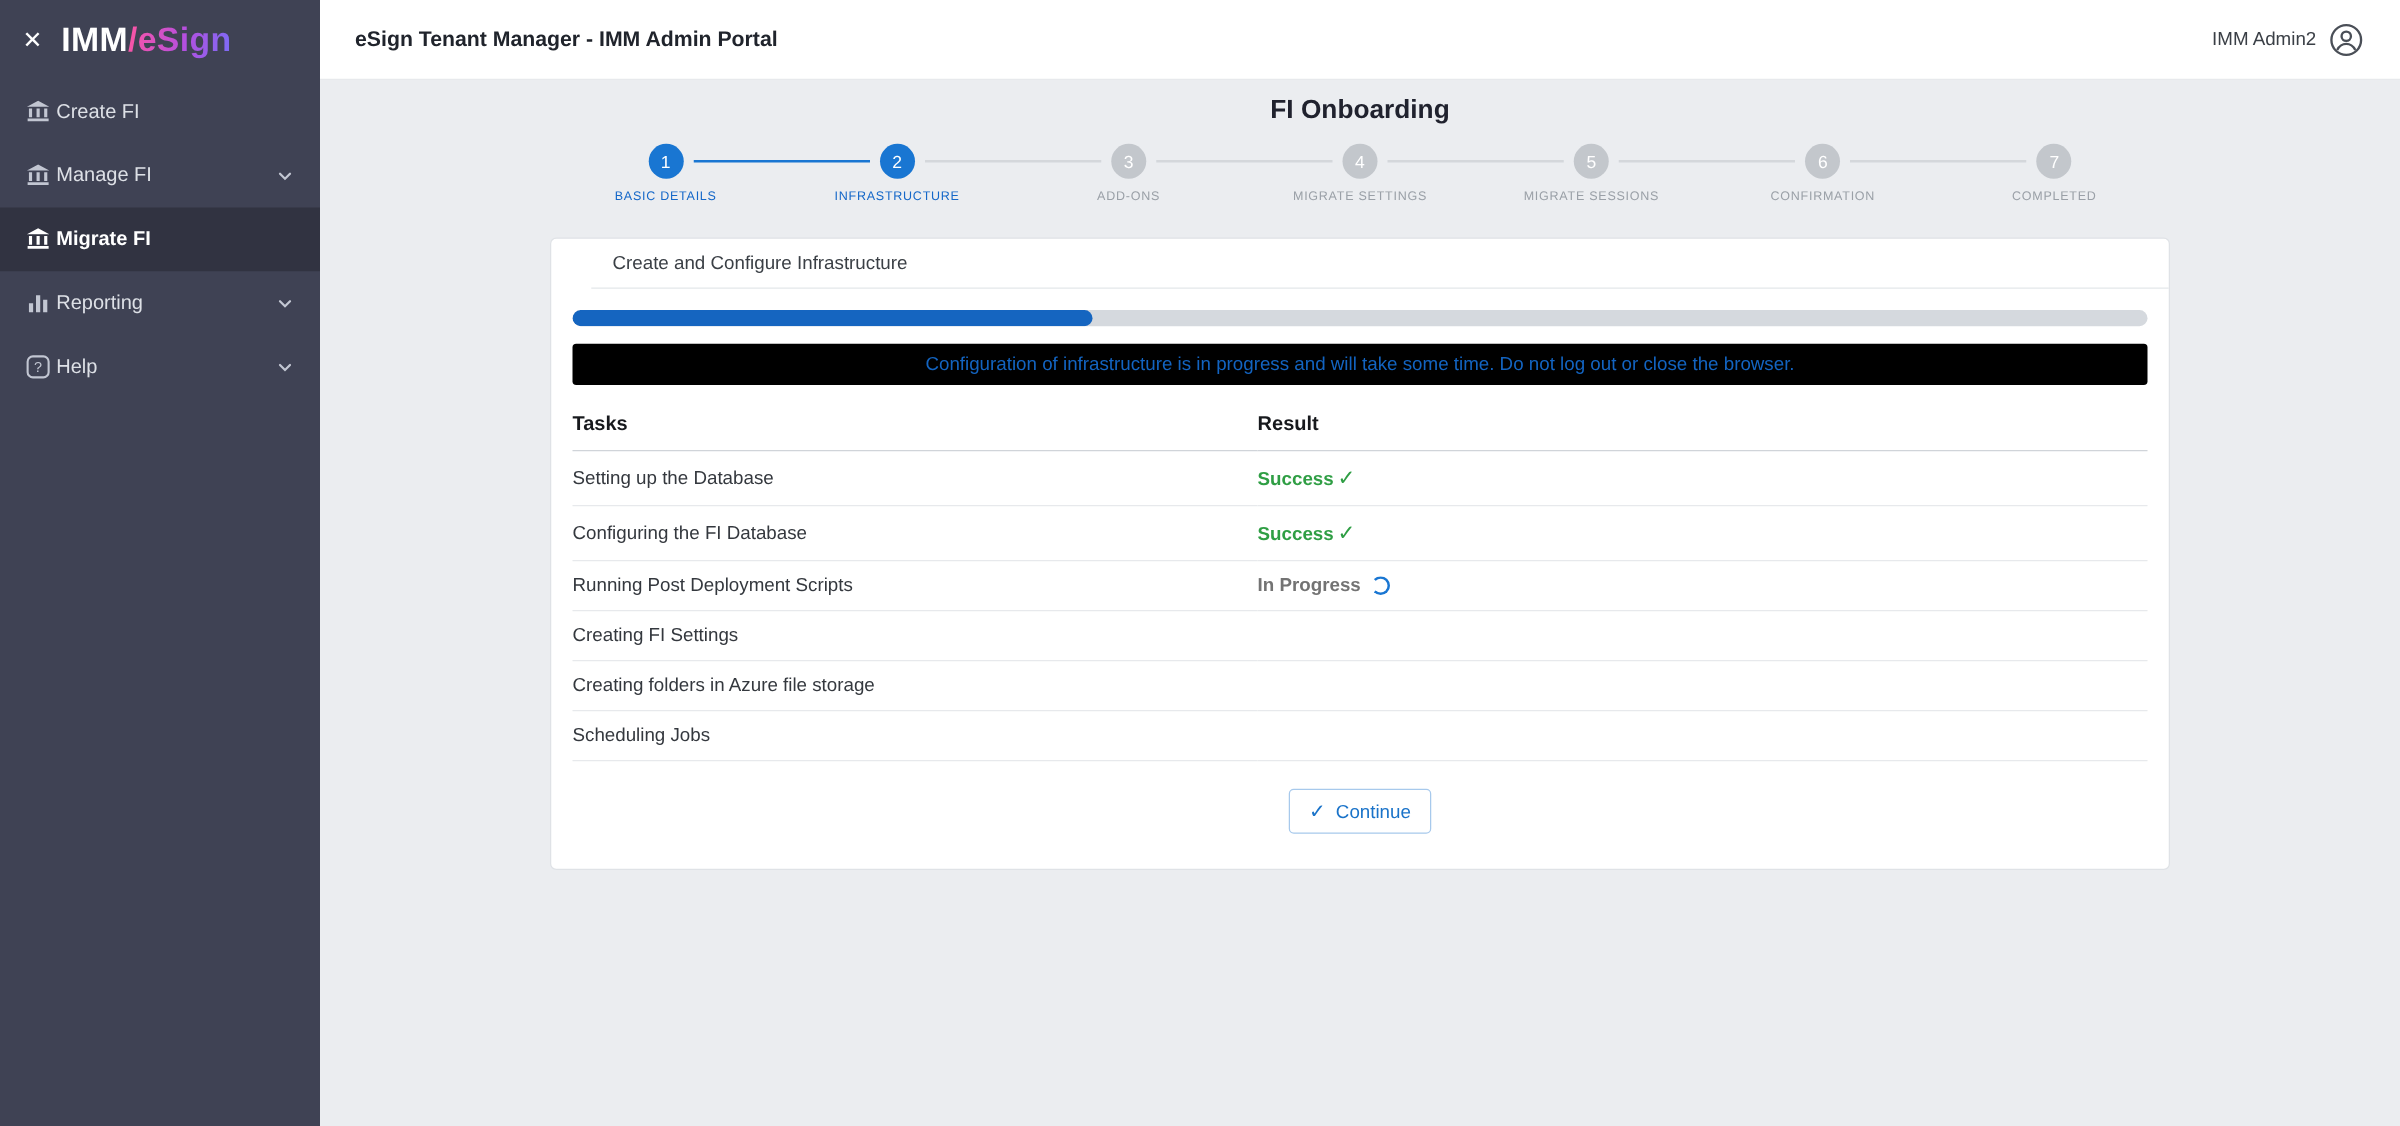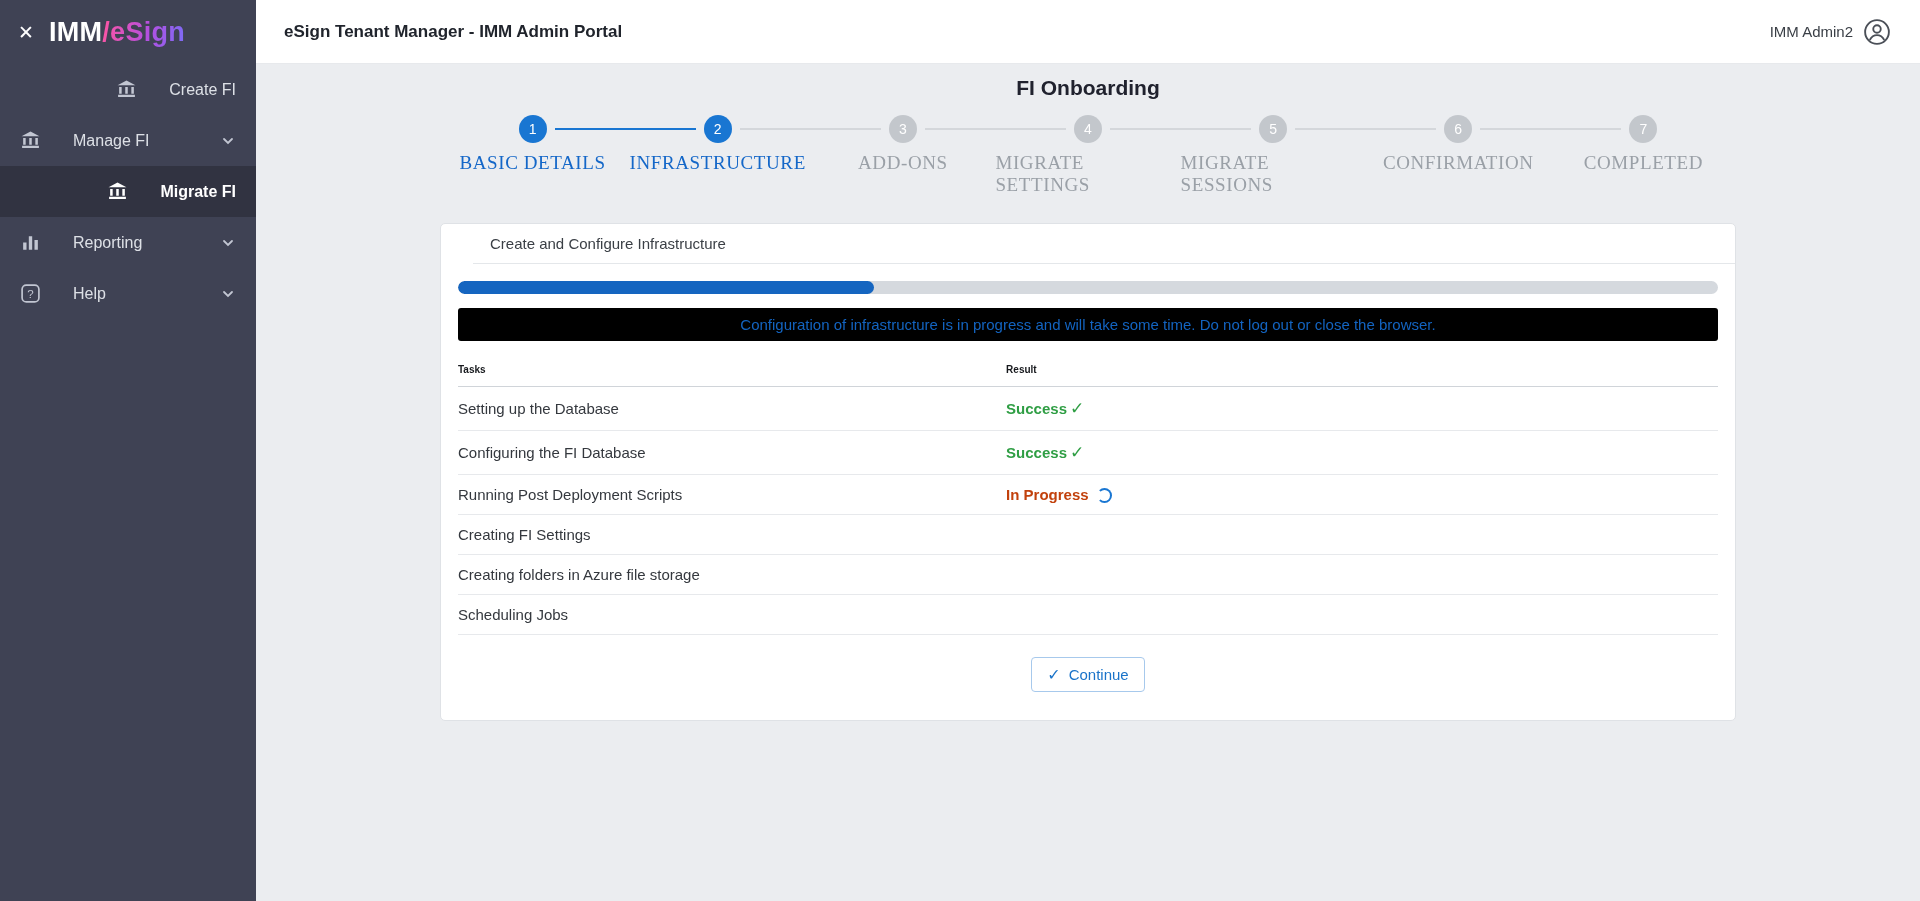--- a/index.html
+++ b/index.html
@@ -22,22 +22,22 @@
   .close-icon { color: #ffffff; font-size: 19px; line-height: 1; cursor: pointer; }
   .logo { font-size: 27px; font-weight: 700; letter-spacing: 0.3px; white-space: nowrap; }
   .logo-imm { color: #ffffff; }
   .logo-esign {
     background: linear-gradient(100deg, #ff55a1 0%, #b44fe0 55%, #7b6cf6 100%);
     -webkit-background-clip: text; background-clip: text;
     -webkit-text-fill-color: transparent; color: transparent;
   }
   .nav { margin-top: 0; }
   .nav-item {
-    height: 51px; display: flex; align-items: center; padding: 0 20px; gap: 32px;
-    font-size: 16px; color: #dde0e6; cursor: pointer; justify-content: flex-end;
+    height: 51px; display: flex; align-items: center; padding: 0 20px; gap: 4px;
+    font-size: 16px; color: #dde0e6; cursor: pointer;
   }
   .nav-item.active { background: rgba(0,0,0,0.22); color: #ffffff; font-weight: 700; }
   .nav-icon { width: 21px; height: 21px; color: #c2c6d2; flex: 0 0 auto; display: flex; }
   .nav-item.active .nav-icon { color: #ffffff; }
   .nav-chevron { margin-left: auto; width: 16px; height: 16px; color: #c2c6d2; display: flex; }
 
   
   .topbar {
     position: absolute; left: 256px; right: 0; top: 0; height: 64px;
     background: #ffffff; border-bottom: 1px solid #e7e9ec;
@@ -54,21 +54,21 @@
 
   
   .stepper { width: 1296px; margin: 15px auto 0; display: flex; }
   .step { flex: 1; position: relative; display: flex; flex-direction: column; align-items: center; }
   .step-circle {
     width: 28px; height: 28px; border-radius: 50%; background: #c3c7cc; color: #ffffff;
     font-size: 14px; font-weight: 500; display: flex; align-items: center; justify-content: center;
     z-index: 1;
   }
   .step.active .step-circle { background: #1976d2; }
-  .step-label { margin-top: 9px; font-size: 19px; letter-spacing: 0.6px; color: #9aa0a7; font-weight: 500; font-family: Liberation Serif, serif; }
+  .step-label { margin-top: 9px; font-size: 10px; letter-spacing: 0.6px; color: #9aa0a7; font-weight: 500; }
   .step.active .step-label { color: #1467c8; }
   .connector { position: absolute; top: 13px; left: calc(-50% + 22px); right: calc(50% + 22px); height: 2px; background: #d4d7db; }
   .step.conn-active .connector { background: #1976d2; }
 
   
   .card {
     width: 1296px; margin: 27px auto 0; background: #ffffff;
     border: 1px solid #dfe2e6; border-radius: 5px;
   }
   .card-header { padding: 11px 17px; font-size: 15px; color: #3a3f45; border-bottom: 1px solid #e4e7ea; margin-left: 32px; }
@@ -76,28 +76,28 @@
   .progress-track { margin: 17px 17px 0; height: 13px; background: #d5d9de; border-radius: 8px; overflow: hidden; }
   .progress-fill { height: 100%; width: 0%; background: #1565c0; border-radius: 8px; }
 
   .banner {
     margin: 14px 17px 0; background: #000000; color: #1364c1; border-radius: 3px;
     text-align: center; padding: 8px 10px; font-size: 15px;
   }
 
   table.tasks { margin: 10px 17px 0; width: calc(100% - 34px); border-collapse: collapse; }
   .tasks th {
-    text-align: left; font-size: 10px; font-weight: 700; color: #17191d;
+    text-align: left; font-size: 16px; font-weight: 700; color: #17191d;
     padding: 13px 0 11px; border-bottom: 1px solid #d0d4d9;
   }
   .tasks th:first-child { width: 43.5%; }
   .tasks td { padding: 11px 0; border-bottom: 1px solid #e7e9ec; font-size: 15px; color: #34383e; height: 39px; }
   .result-success { color: #2f9e44; font-weight: 700; }
   .check-green { color: #2f9e44; font-weight: 400; font-size: 17px; margin-left: 3px; }
-  .result-progress { color: #c2410c; font-weight: 700; }
+  .result-progress { color: #737373; font-weight: 700; }
   .spinner {
     display: inline-block; width: 15px; height: 15px; border-radius: 50%;
     border: 2.5px solid #1976d2; border-left-color: transparent;
     vertical-align: -3px; margin-left: 8px;
     animation: spin 1s linear infinite;
   }
   @keyframes spin { to { transform: rotate(360deg); } }
 
   .btn-row { text-align: center; padding: 22px 0 28px; }
   .continue-btn {

